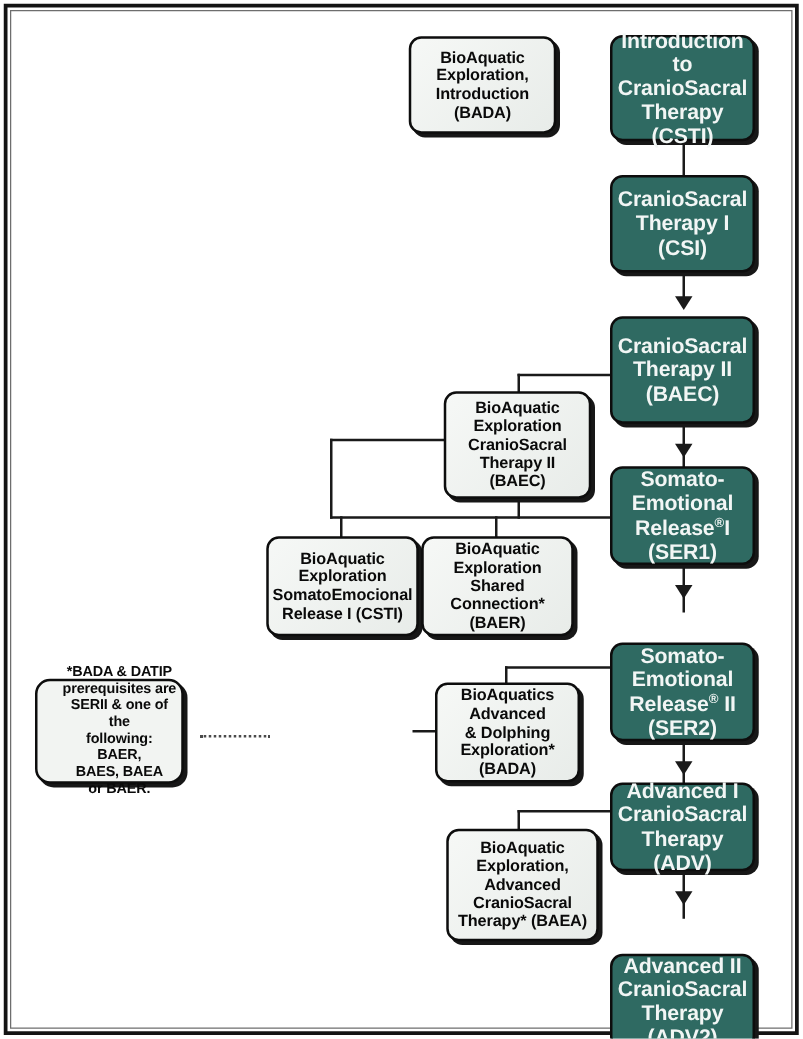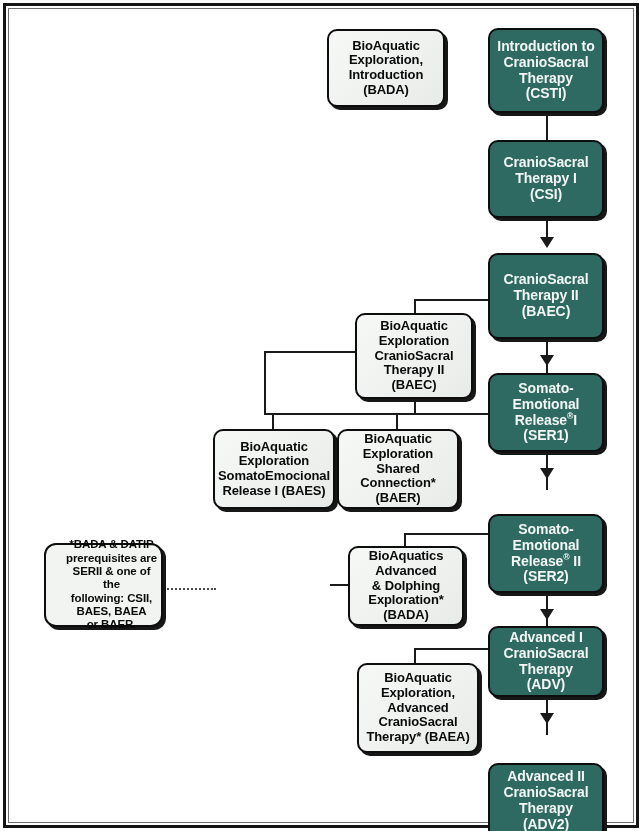--- a/index.html
+++ b/index.html
@@ -71,21 +71,21 @@
   .node .label {
     display: block;
     line-height: 1.13;
     font-weight: bold;
     letter-spacing: -0.1px;
   }
   .node.green {
     background: #2f6a62;
     color: #f2f6f5;
   }
-  .node.green .label { font-size: 14px; }
+  .node.green .label { font-size: 17px; }
   .node.white {
     background: #eef2ef;
     color: #0a0a0a;
     background-image: linear-gradient(135deg, #f6f8f6 0%, #e8ece9 100%);
   }
   .node.white .label { font-size: 13px; }
   .node.note {
     background: #f2f4f2;
     color: #0a0a0a;
     border-radius: 12px;
@@ -221,21 +221,21 @@
       <span>Therapy II</span><br>
       <span>(BAEC)</span>
     </span>
   </div>
 
   <div class="node white" style="left:213px; top:429px; width:122px; height:80px;">
     <span class="label">
       <span>BioAquatic</span><br>
       <span>Exploration</span><br>
       <span>SomatoEmocional</span><br>
-      <span>Release I (BAES)</span>
+      <span>Release I (CSTI)</span>
     </span>
   </div>
 
   <div class="node white" style="left:337px; top:429px; width:122px; height:80px;">
     <span class="label">
       <span>BioAquatic</span><br>
       <span>Exploration</span><br>
       <span>Shared</span><br>
       <span>Connection*</span><br>
       <span>(BAER)</span>
@@ -256,24 +256,24 @@
   <div class="node white" style="left:357px; top:663px; width:122px; height:90px;">
     <span class="label">
       <span>BioAquatic</span><br>
       <span>Exploration,</span><br>
       <span>Advanced</span><br>
       <span>CranioSacral</span><br>
       <span>Therapy* (BAEA)</span>
     </span>
   </div>
 
-  <div class="node note" style="left:44px; top:543px; width:119px; height:84px;padding-left:20px;">
+  <div class="node note" style="left:28px; top:543px; width:119px; height:84px;padding-left:20px;">
     <span class="label">
       <span>*BADA &amp; DATIP</span><br>
       <span>prerequisites are</span><br>
       <span>SERII &amp; one of the</span><br>
-      <span>following: CSII,</span><br>
+      <span>following: BAER,</span><br>
       <span>BAES, BAEA</span><br>
       <span>or BAER.</span>
     </span>
   </div>
 
 </div>
 
 </body></html>

